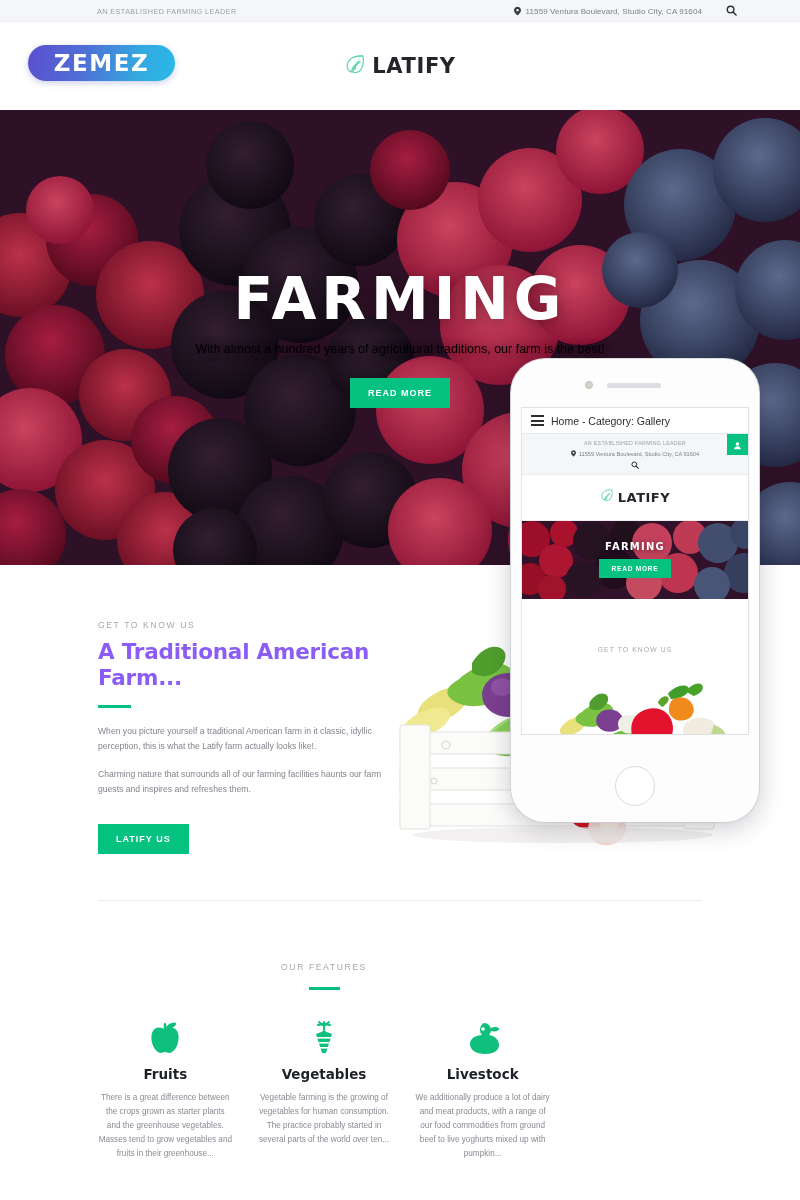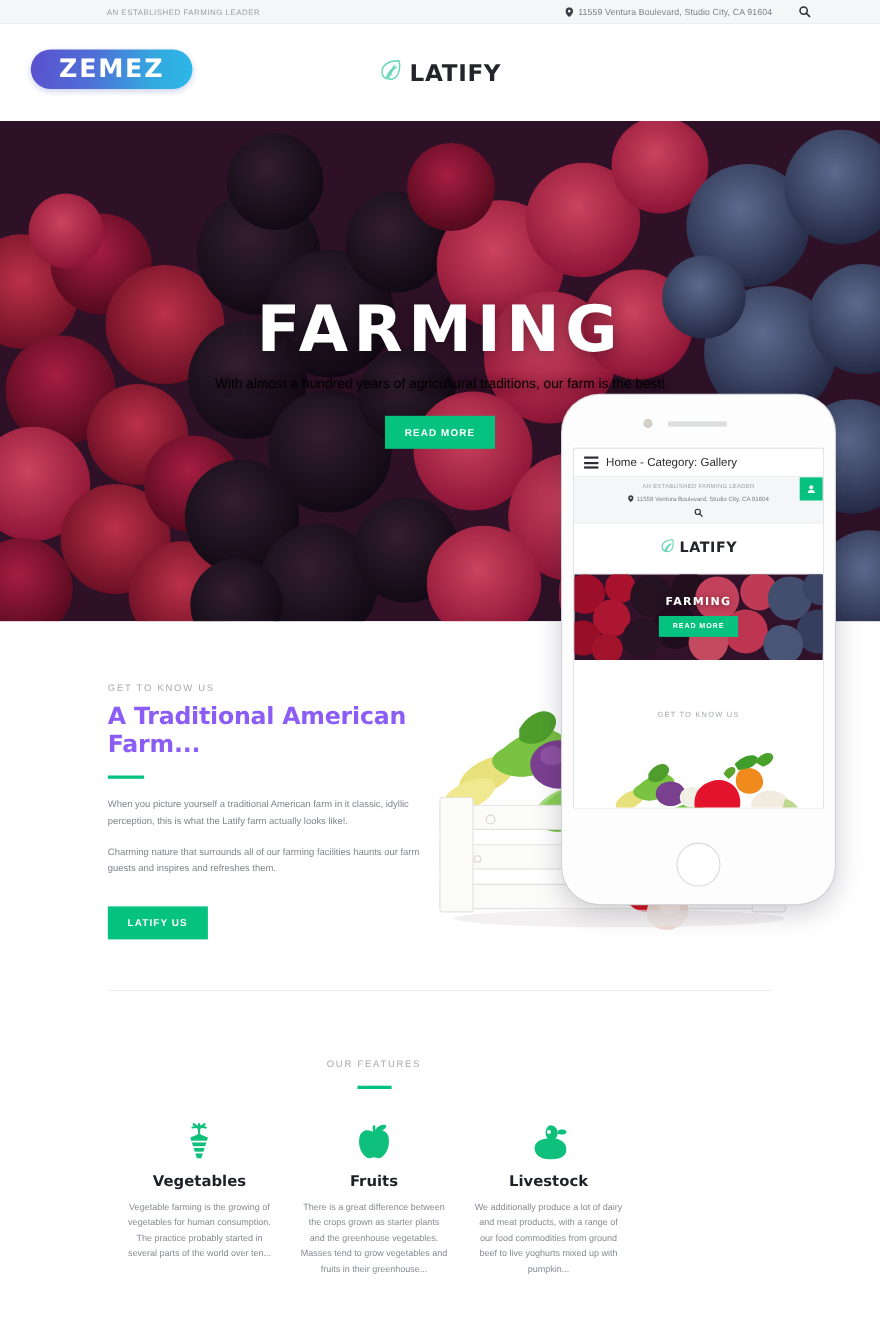--- a/index.html
+++ b/index.html
@@ -159,21 +159,21 @@
     font-family:"DejaVu Sans", sans-serif; letter-spacing:-.2px;
   }
   .green-rule { margin-top: 14px; width: 33px; height: 3px; background:#05c281; }
   .about-p { margin-top: 16px; font-size: 8.6px; line-height: 1.75; color:#80848c; }
   .about-p + .about-p { margin-top: 12px; }
   .about-btn { margin-top: 27px; }
   .crate { position:absolute; left: 398px; top: 20px; width: 330px; height: 262px; }
   .divider { position:absolute; left: 98px; top: 335px; width: 604px; height:1px; background:#ececee; }
 
   
-  .features { position:absolute; left:16px; top: 900px; width:648px; }
+  .features { position:absolute; left:0; top: 900px; width:648px; }
   .features-head { text-align:center; padding-top: 62px; }
   .features-title {
     margin-top: 6px; font-size: 23px; font-weight:700; color:#1e2128;
     font-family:"DejaVu Sans", sans-serif;
   }
   .features-rule { margin: 15px auto 0; width: 31px; height: 3px; background:#05c281; }
   .feat-grid {
     margin-top: 28px; display:grid; grid-template-columns: repeat(3, 1fr);
     padding: 0 92px; column-gap: 12px; row-gap: 30px;
   }
@@ -541,50 +541,50 @@
   <section class="features">
     <div class="features-head">
       <div class="eyebrow">OUR FEATURES</div>
       <div class="features-rule"></div>
     </div>
 
     <div class="feat-grid">
 
       <div class="feat">
         <div class="feat-icon">
+          <svg width="30" height="34" viewBox="0 0 30 34">
+            <path d="M15 10c4-4 11-3 13 3 2 7-1 16-6 19-3 2-5 0-7 0s-4 2-7 0C3 29 0 20 2 13c2-6 9-7 13-3z" fill="#0ec07b"></path>
+            <rect x="13.8" y="3" width="2.4" height="8" rx="1.2" fill="#0ec07b"></rect>
+            <path d="M16 7c4-5 9-5 10-4 1 2-3 6-10 6z" fill="#0ec07b"></path>
+          </svg>
+        </div>
+        <div class="feat-name">Fruits</div>
+        <p class="feat-text">There is a great difference between the crops grown as starter plants and the greenhouse vegetables. Masses tend to grow vegetables and fruits in their greenhouse...</p>
+      </div>
+
+      <div class="feat">
+        <div class="feat-icon">
           <svg width="26" height="34" viewBox="0 0 26 34">
             <path d="M13 11l8 3-6 19-3-1z" fill="#0ec07b"></path>
             <path d="M13 11L5 14l6 19 3-1z" fill="#0ec07b"></path>
             <rect x="11.5" y="11" width="3" height="22" fill="#0ec07b"></rect>
             <path d="M13 10V2M13 6l5-4M13 6L8 2M13 4l6 1M13 4L7 5" stroke="#0ec07b" stroke-width="2" stroke-linecap="round" fill="none"></path>
             <g fill="#fff">
                 <rect x="6" y="17" width="14" height="1.6"></rect>
                 <rect x="7.5" y="22" width="11" height="1.6"></rect>
                 <rect x="9" y="27" width="8" height="1.6"></rect>
               </g>
           </svg>
         </div>
         <div class="feat-name">Vegetables</div>
         <p class="feat-text">Vegetable farming is the growing of vegetables for human consumption. The practice probably started in several parts of the world over ten...</p>
       </div>
 
       <div class="feat">
         <div class="feat-icon">
-          <svg width="30" height="34" viewBox="0 0 30 34">
-            <path d="M15 10c4-4 11-3 13 3 2 7-1 16-6 19-3 2-5 0-7 0s-4 2-7 0C3 29 0 20 2 13c2-6 9-7 13-3z" fill="#0ec07b"></path>
-            <rect x="13.8" y="3" width="2.4" height="8" rx="1.2" fill="#0ec07b"></rect>
-            <path d="M16 7c4-5 9-5 10-4 1 2-3 6-10 6z" fill="#0ec07b"></path>
-          </svg>
-        </div>
-        <div class="feat-name">Fruits</div>
-        <p class="feat-text">There is a great difference between the crops grown as starter plants and the greenhouse vegetables. Masses tend to grow vegetables and fruits in their greenhouse...</p>
-      </div>
-
-      <div class="feat">
-        <div class="feat-icon">
           <svg width="32" height="34" viewBox="0 0 32 34">
             <path d="M17 3c4 0 7 3 7 7 0 2-1 4-2 5 6 1 10 5 10 10 0 6-6 9-14 9-9 0-15-4-15-10 0-4 3-7 7-8 2-1 4-1 5-1-1-1-2-3-2-5 0-4 3-7 4-7z" fill="#0ec07b"></path>
             <path d="M24 8c4-2 8-1 8 1 0 2-4 3-8 2z" fill="#0ec07b"></path>
             <circle cx="16" cy="9" r="1.8" fill="#fff"></circle>
           </svg>
         </div>
         <div class="feat-name">Livestock</div>
         <p class="feat-text">We additionally produce a lot of dairy and meat products, with a range of our food commodities from ground beef to live yoghurts mixed up with pumpkin...</p>
       </div>
 

